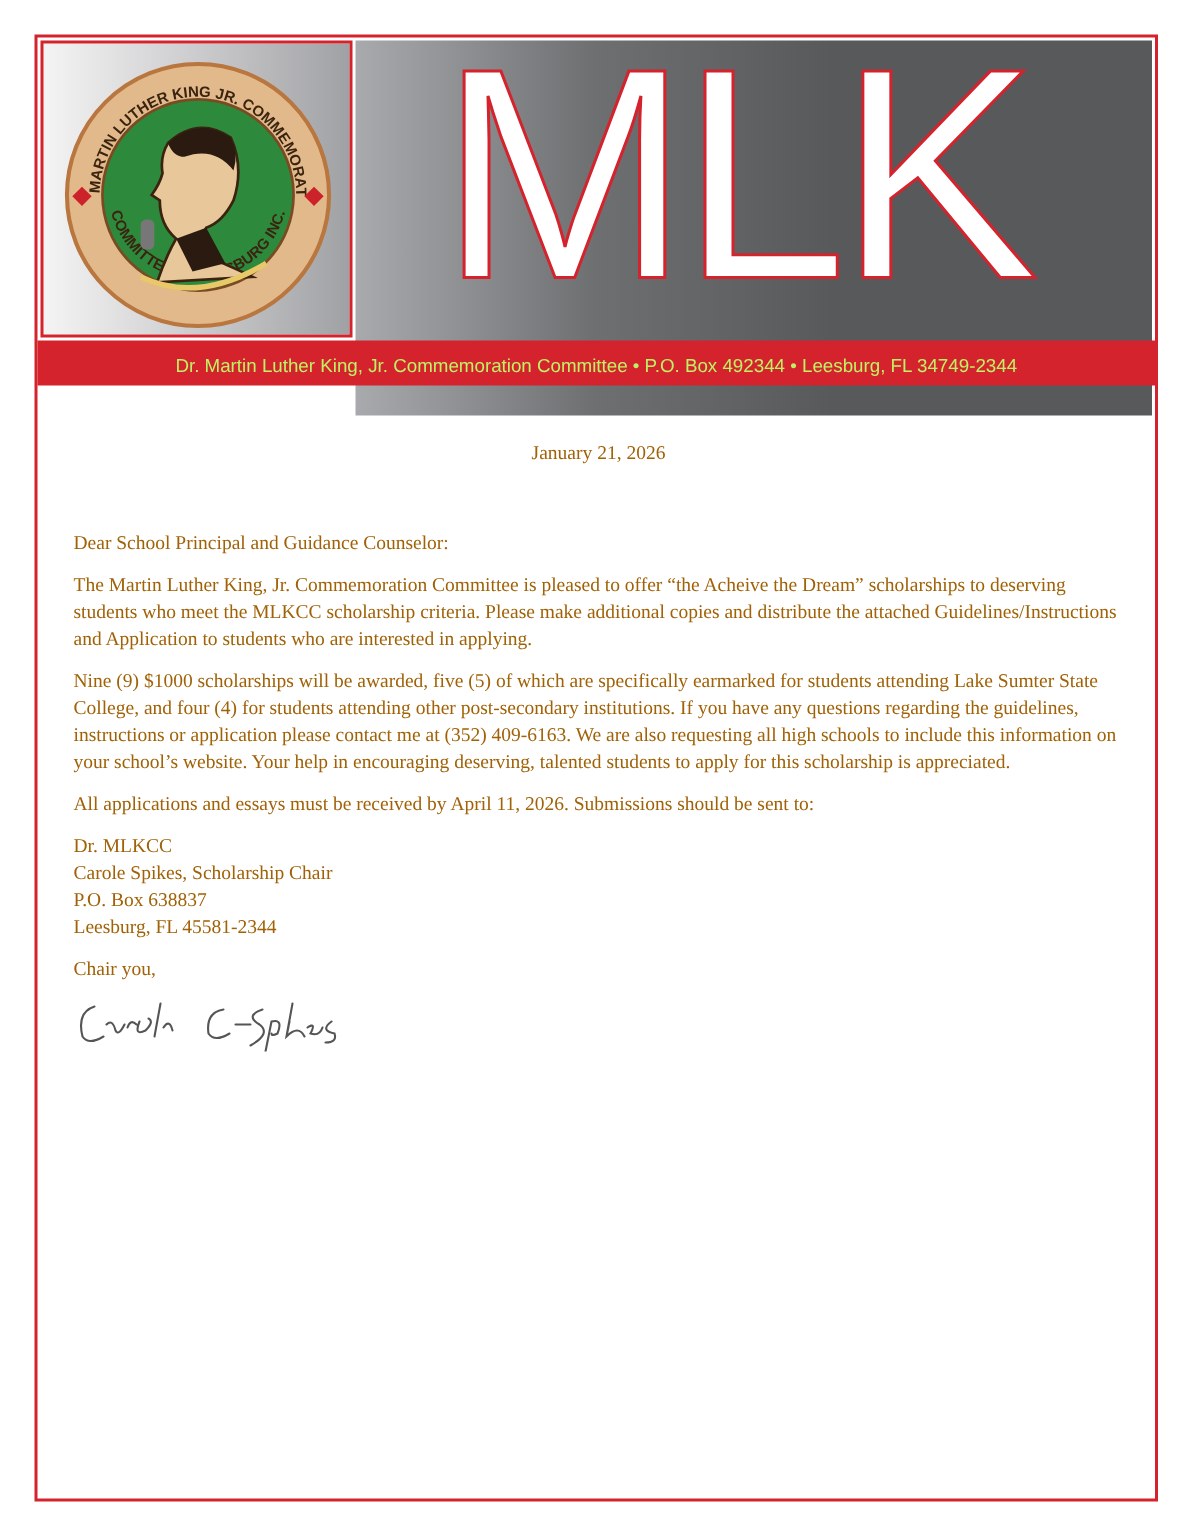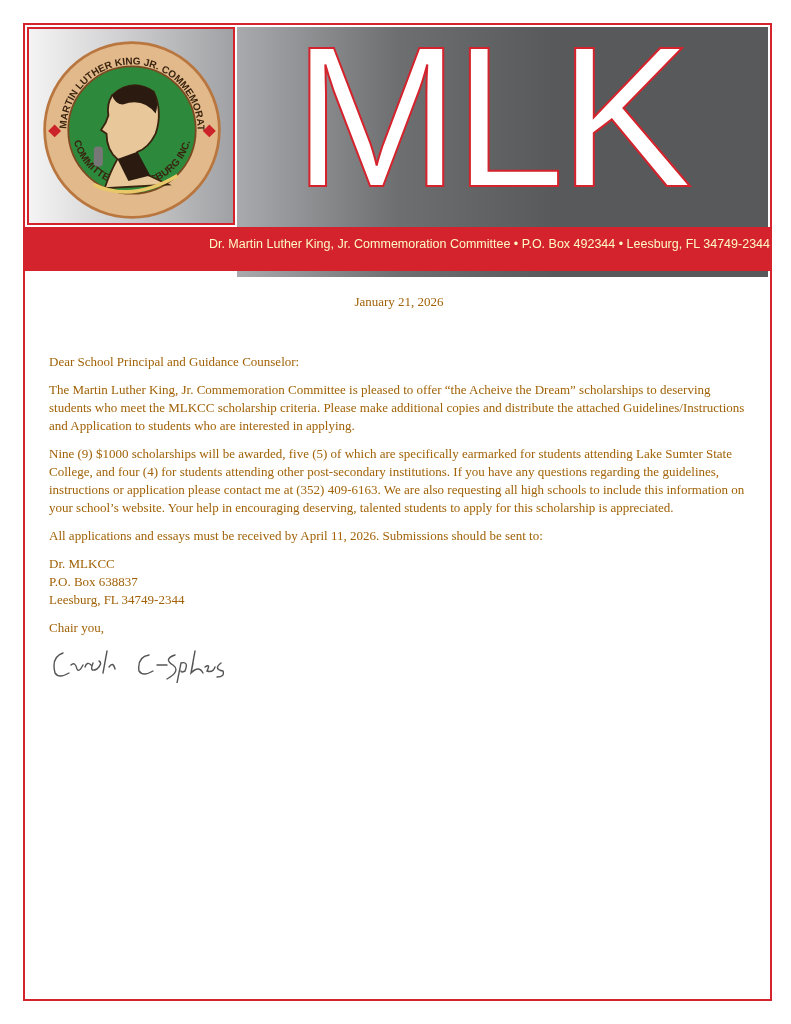--- a/index.html
+++ b/index.html
@@ -4,22 +4,22 @@
 <style>
   html,body{margin:0;padding:0;background:#ffffff;}
   body{width:791px;height:1024px;position:relative;overflow:hidden;}
   .frame{position:absolute;left:23px;top:23px;width:745px;height:974px;border:2px solid #d4232d;box-sizing:content-box;background:#fff;}
   .logo-box{position:absolute;left:2px;top:2px;width:208px;height:198px;border:2px solid #d4232d;
     background:linear-gradient(90deg,#f4f4f4 0%,#d0d0d2 45%,#a0a1a4 100%);box-sizing:border-box;}
   .banner{position:absolute;left:212px;top:2px;width:531px;height:250px;
     background:linear-gradient(90deg,#a9aaad 0%,#6e6f71 30%,#58595b 60%,#58595b 100%);}
   .mlk{position:absolute;left:56px;top:-10px;font-family:"Liberation Sans",sans-serif;font-size:200px;line-height:200px;
     color:#ffffff;-webkit-text-stroke:2px #d4232d;letter-spacing:-6px;font-weight:normal;}
-  .redband{position:absolute;left:0;top:202px;width:745px;height:44px;background:#d4232d;
-    color:#fef9c3;font-family:"Liberation Sans",sans-serif;font-size:12.5px;line-height:34px;text-align:right;}
+  .redband{position:absolute;left:0;top:202px;width:745px;height:30px;background:#d4232d;
+    color:#bef264;font-family:"Liberation Sans",sans-serif;font-size:12.5px;line-height:34px;text-align:center;}
   .seal{position:absolute;left:12px;top:10px;width:182px;height:182px;}
   .letter{position:absolute;left:24px;top:268px;width:700px;font-family:"Liberation Serif",serif;font-size:13px;color:#a16207;line-height:18px;}
   .date{text-align:center;margin:0 0 42px 0;width:700px;}
   .letter p{margin:0 0 10px 0;}
   .addr{margin:0 0 10px 0;}
   .sig{margin:4px 0 8px 0;height:40px;}
 </style>
 </head>
 <body>
 
@@ -49,22 +49,23 @@
   <div class="redband">Dr. Martin Luther King, Jr. Commemoration Committee • P.O. Box 492344 • Leesburg, FL 34749-2344</div>
 
   <div class="letter">
     <div class="date">January 21, 2026</div>
     <p>Dear School Principal and Guidance Counselor:</p>
     <p>The Martin Luther King, Jr. Commemoration Committee is pleased to offer “the Acheive the Dream” scholarships to deserving students who meet the MLKCC scholarship criteria. Please make additional copies and distribute the attached Guidelines/Instructions and Application to students who are interested in applying.</p>
     <p>Nine (9) $1000 scholarships will be awarded, five (5) of which are specifically earmarked for students attending Lake Sumter State College, and four (4) for students attending other post-secondary institutions. If you have any questions regarding the guidelines, instructions or application please contact me at (352) 409-6163. We are also requesting all high schools to include this information on your school’s website. Your help in encouraging deserving, talented students to apply for this scholarship is appreciated.</p>
     <p>All applications and essays must be received by April 11, 2026. Submissions should be sent to:</p>
     <div class="addr">
       <div>Dr. MLKCC</div>
+      <div>Carole Spikes, Scholarship Chair</div>
       <div>P.O. Box 638837</div>
-      <div>Leesburg, FL 34749-2344</div>
+      <div>Leesburg, FL 45581-2344</div>
     </div>
     <p style="margin-bottom:2px;">Chair you,</p>
     <svg class="sig" width="220" height="40" viewBox="0 0 220 40">
       <title>Carole C Spikes</title>
       <path d="M14 10 Q2 14 6 30 Q10 36 20 30 M22 22 Q26 18 28 26 Q30 30 34 22 M36 24 Q38 18 42 22 M44 20 Q40 30 48 26 Q54 20 50 18 M58 8 L54 30 M60 24 Q64 18 66 26 M100 12 Q88 14 90 28 Q94 34 104 28 M108 22 L118 22 M126 12 Q114 16 124 22 Q132 28 118 36 M132 20 L128 40 M132 20 Q140 18 136 28 Q132 30 132 28 M144 20 L142 30 M146 8 L142 30 Q150 22 154 30 M156 24 Q162 20 158 28 Q164 30 166 24 M172 20 Q164 26 174 28 Q176 34 168 34" fill="none" stroke="#555" stroke-width="1.4" stroke-linecap="round"></path>
     </svg>
   </div>
 </div>
 
 </body></html>

